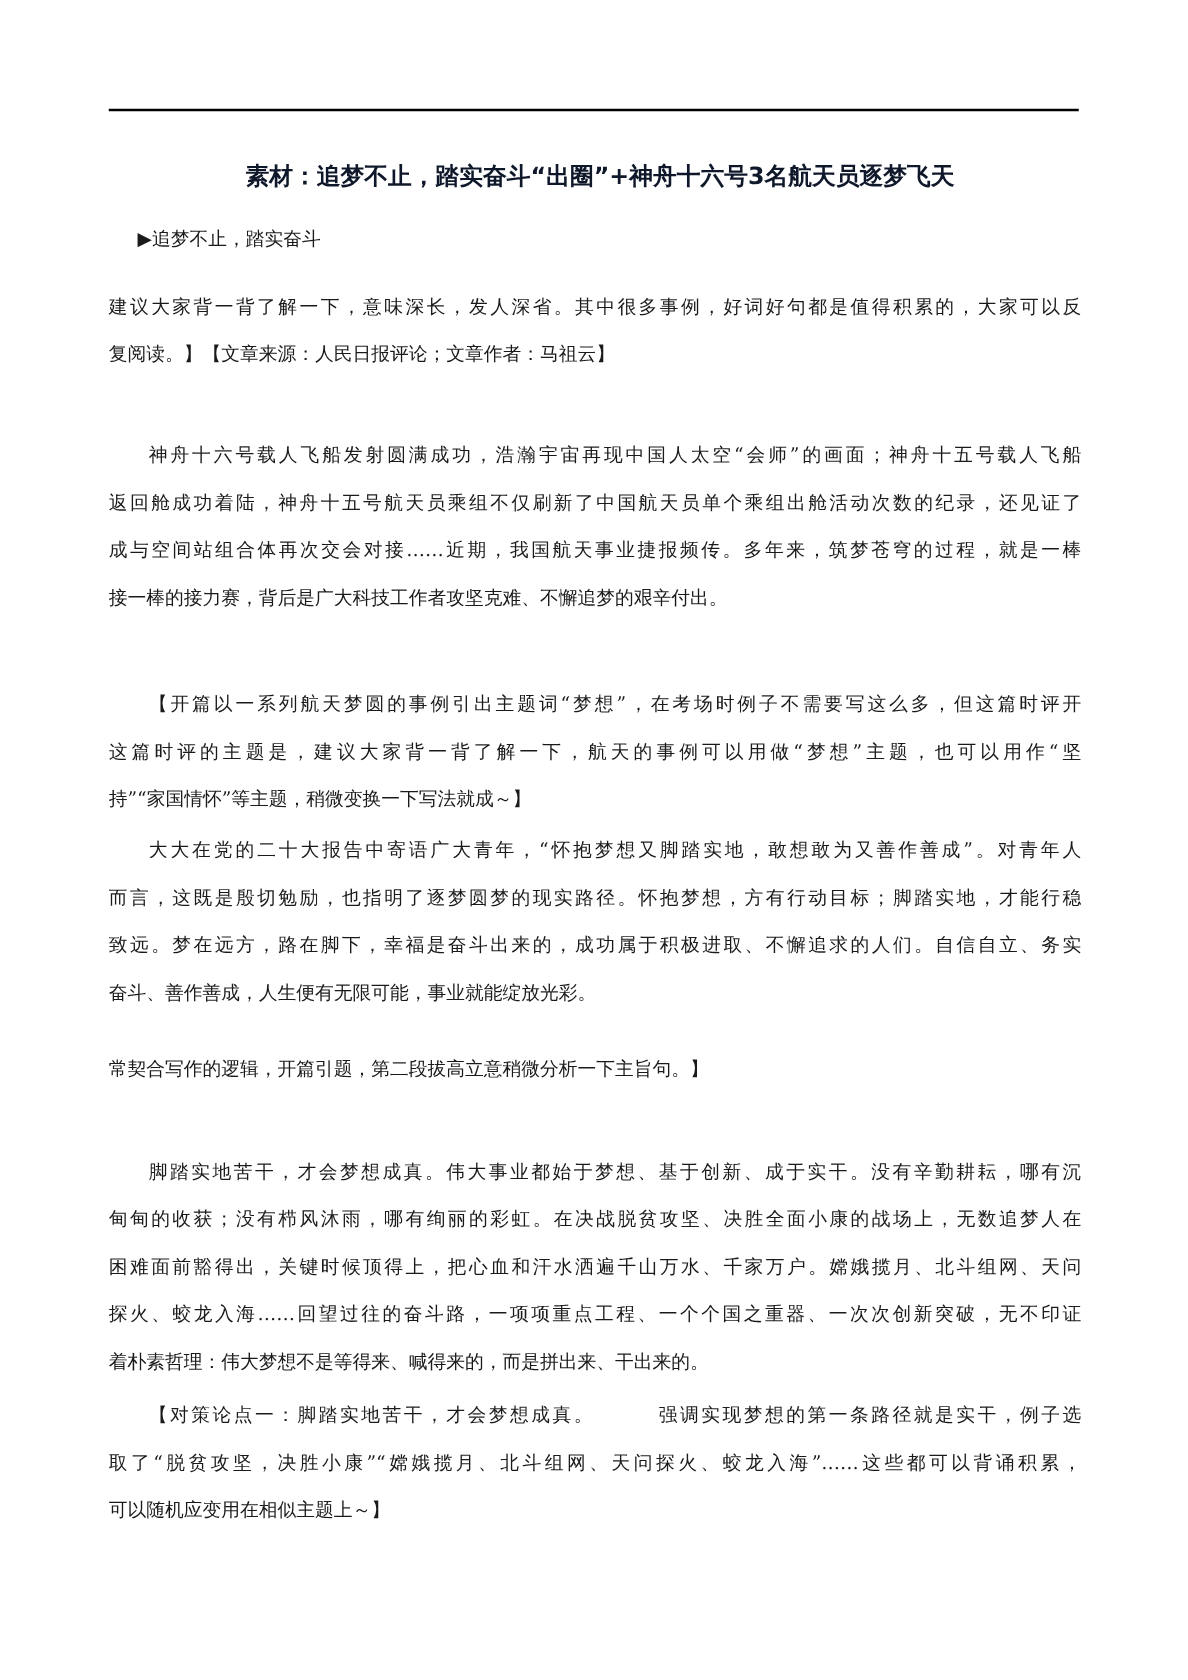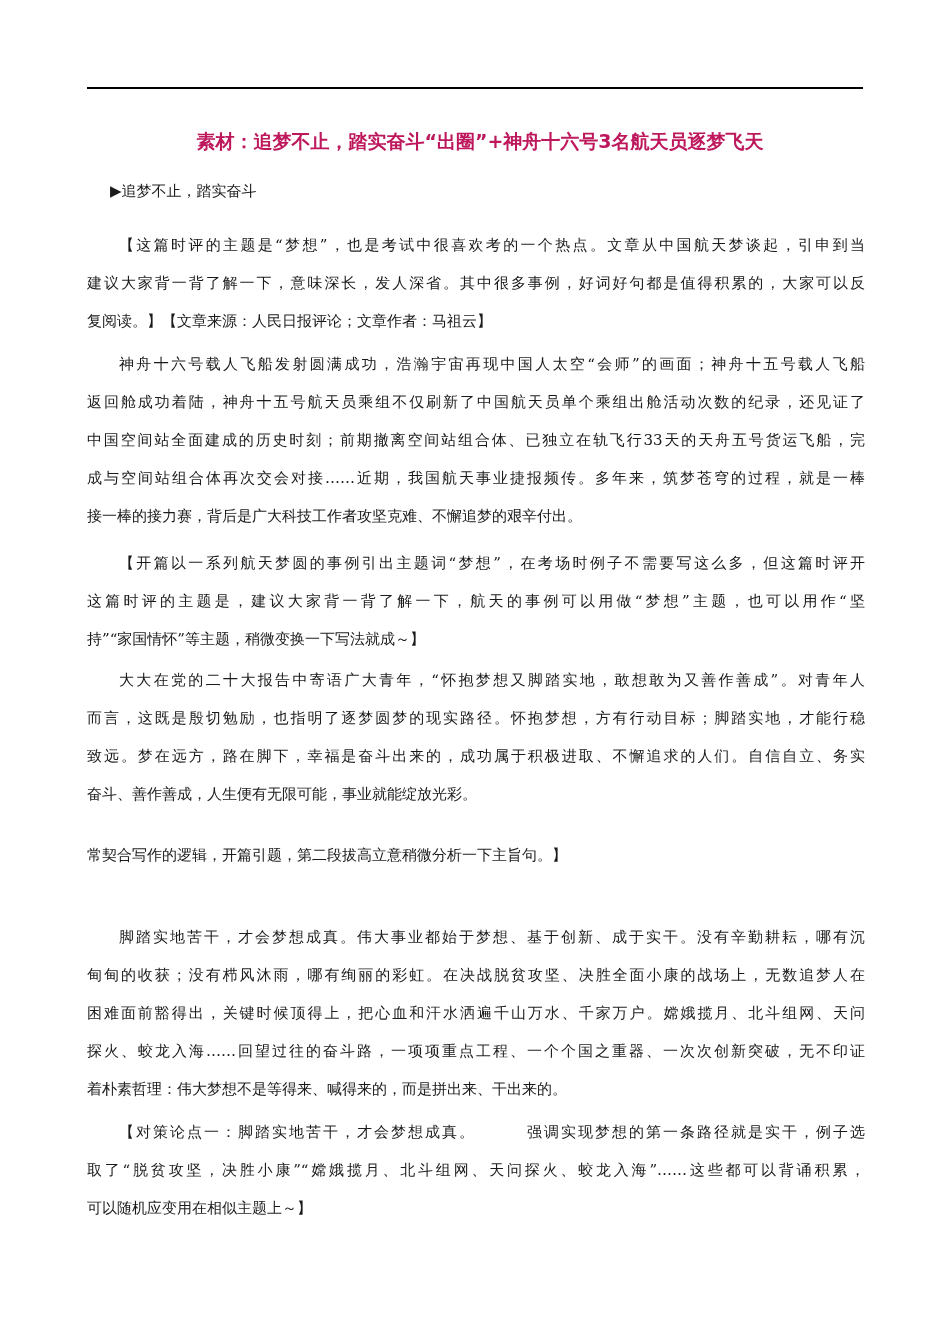--- a/index.html
+++ b/index.html
@@ -27,21 +27,21 @@
       position: absolute;
       left: 0;
       width: 950px;
       top: 127px;
       text-align: center;
       font-family: "DejaVu Sans", "Liberation Sans", sans-serif;
       font-weight: bold;
       font-size: 19px;
       line-height: 28px;
       letter-spacing: 0px;
-      color: #be185d;
+      color: #0f172a;
       padding-left: 10px;
       box-sizing: border-box;
     }
     .subhead {
       position: absolute;
       left: 110px;
       top: 179px;
       font-size: 15px;
       line-height: 24px;
     }
@@ -67,29 +67,27 @@
 
 <div class="top-rule"></div>
 
 <div class="title">素材：追梦不止，踏实奋斗“出圈”+神舟十六号3名航天员逐梦飞天</div>
 
 <div class="subhead">
   <span>▶</span><span>追梦不止，踏实奋斗</span>
 </div>
 
 <div class="para" style="top:226px;">
-  <span class="line first">【这篇时评的主题是“梦想”，也是考试中很喜欢考的一个热点。文章从中国航天梦谈起，引申到当</span>
   <span class="line">建议大家背一背了解一下，意味深长，发人深省。其中很多事例，好词好句都是值得积累的，大家可以反</span>
   <span class="line last">复阅读。】【文章来源：人民日报评论；文章作者：马祖云】</span>
 </div>
 
 <div class="para" style="top:345px;">
   <span class="line first">神舟十六号载人飞船发射圆满成功，浩瀚宇宙再现中国人太空“会师”的画面；神舟十五号载人飞船</span>
   <span class="line">返回舱成功着陆，神舟十五号航天员乘组不仅刷新了中国航天员单个乘组出舱活动次数的纪录，还见证了</span>
-  <span class="line">中国空间站全面建成的历史时刻；前期撤离空间站组合体、已独立在轨飞行33天的天舟五号货运飞船，完</span>
   <span class="line">成与空间站组合体再次交会对接……近期，我国航天事业捷报频传。多年来，筑梦苍穹的过程，就是一棒</span>
   <span class="line last">接一棒的接力赛，背后是广大科技工作者攻坚克难、不懈追梦的艰辛付出。</span>
 </div>
 
 <div class="para" style="top:544px;">
   <span class="line first">【开篇以一系列航天梦圆的事例引出主题词“梦想”，在考场时例子不需要写这么多，但这篇时评开</span>
   <span class="line">这篇时评的主题是，建议大家背一背了解一下，航天的事例可以用做“梦想”主题，也可以用作“坚</span>
   <span class="line last">持”“家国情怀”等主题，稍微变换一下写法就成～】</span>
 </div>
 

